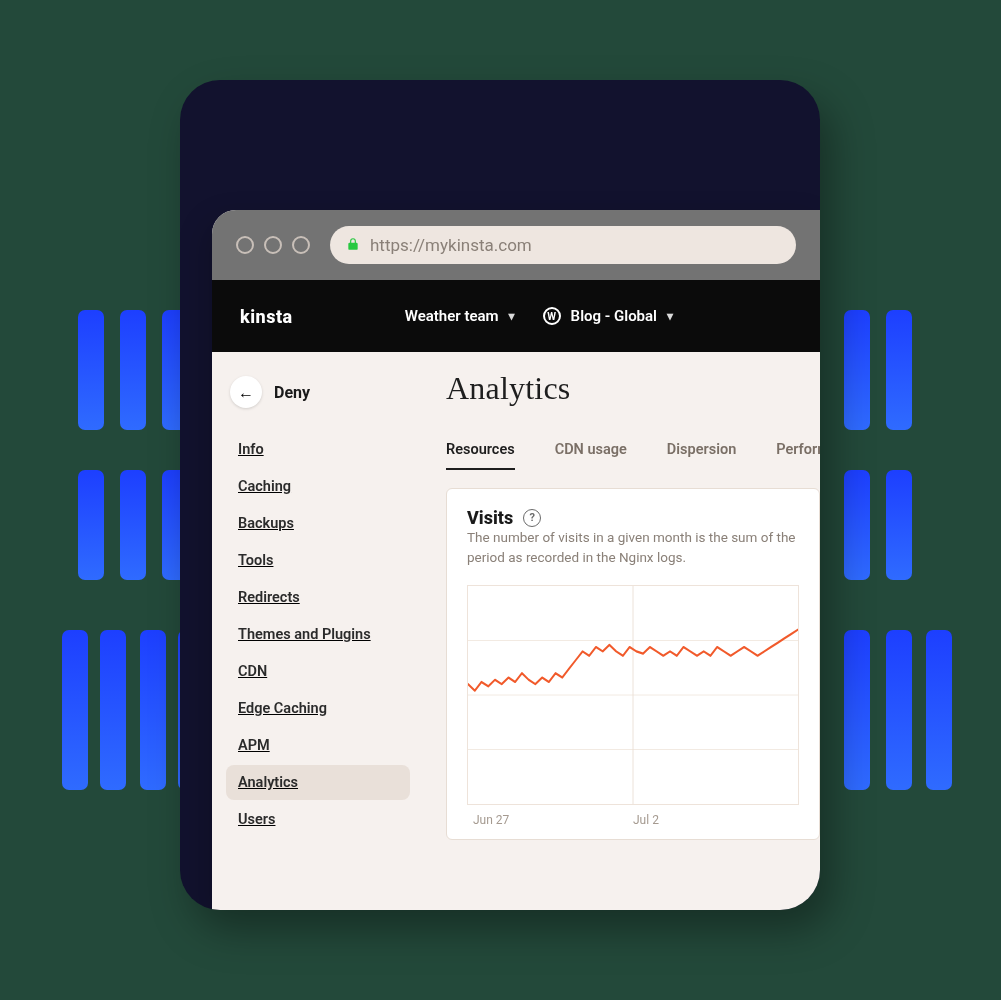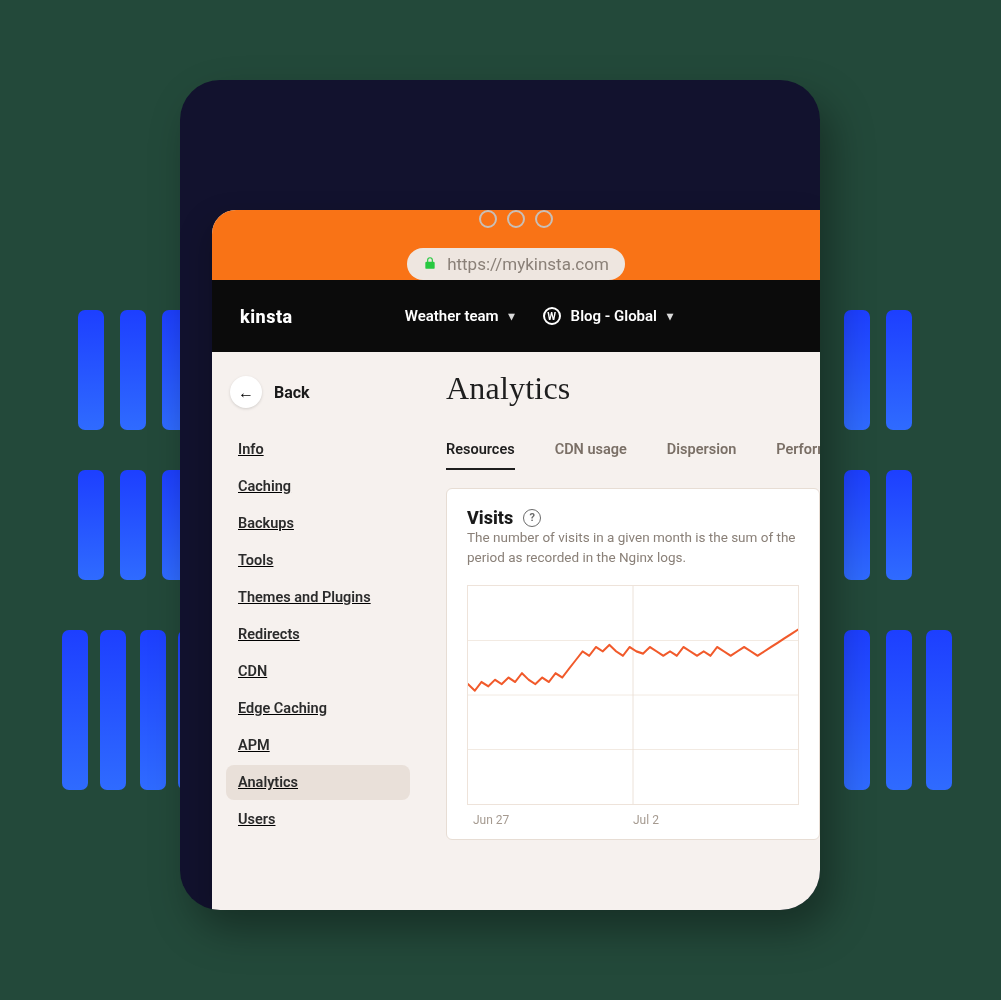--- a/index.html
+++ b/index.html
@@ -42,26 +42,25 @@
     right: 0;
     bottom: 0;
     background: #f6f1ee;
     border-radius: 24px 0 0 0;
     box-shadow: -6px 10px 30px rgba(0,0,0,0.2);
     overflow: hidden;
   }
 
   .browser-chrome {
     height: 70px;
-    background: #f97316;
+    background: #737373;
     display: flex;
     align-items: center;
     padding: 0 24px;
     gap: 20px;
-    flex-direction: column;
   }
   .traffic { display: flex; gap: 10px; }
   .tlight {
     width: 18px; height: 18px; border-radius: 50%;
     border: 2px solid #c8bfb8; background: transparent;
   }
   .urlbar {
     flex: 1;
     height: 38px;
     background: #eee6e0;
@@ -256,29 +255,29 @@
       </div>
     </div>
 
     <div class="content">
 
       <aside class="sidebar">
         <div class="backrow">
           <div class="backbtn">
             <span>←</span>
           </div>
-          <span class="backlabel">Back</span>
+          <span class="backlabel">Deny</span>
         </div>
         <nav class="navlist">
           <div class="navitem"><span>Info</span></div>
           <div class="navitem"><span>Caching</span></div>
           <div class="navitem"><span>Backups</span></div>
           <div class="navitem"><span>Tools</span></div>
+          <div class="navitem"><span>Redirects</span></div>
           <div class="navitem"><span>Themes and Plugins</span></div>
-          <div class="navitem"><span>Redirects</span></div>
           <div class="navitem"><span>CDN</span></div>
           <div class="navitem"><span>Edge Caching</span></div>
           <div class="navitem"><span>APM</span></div>
           <div class="navitem active"><span>Analytics</span></div>
           <div class="navitem"><span>Users</span></div>
         </nav>
       </aside>
 
       <section class="main">
         <h1 class="page-title">Analytics</h1>

